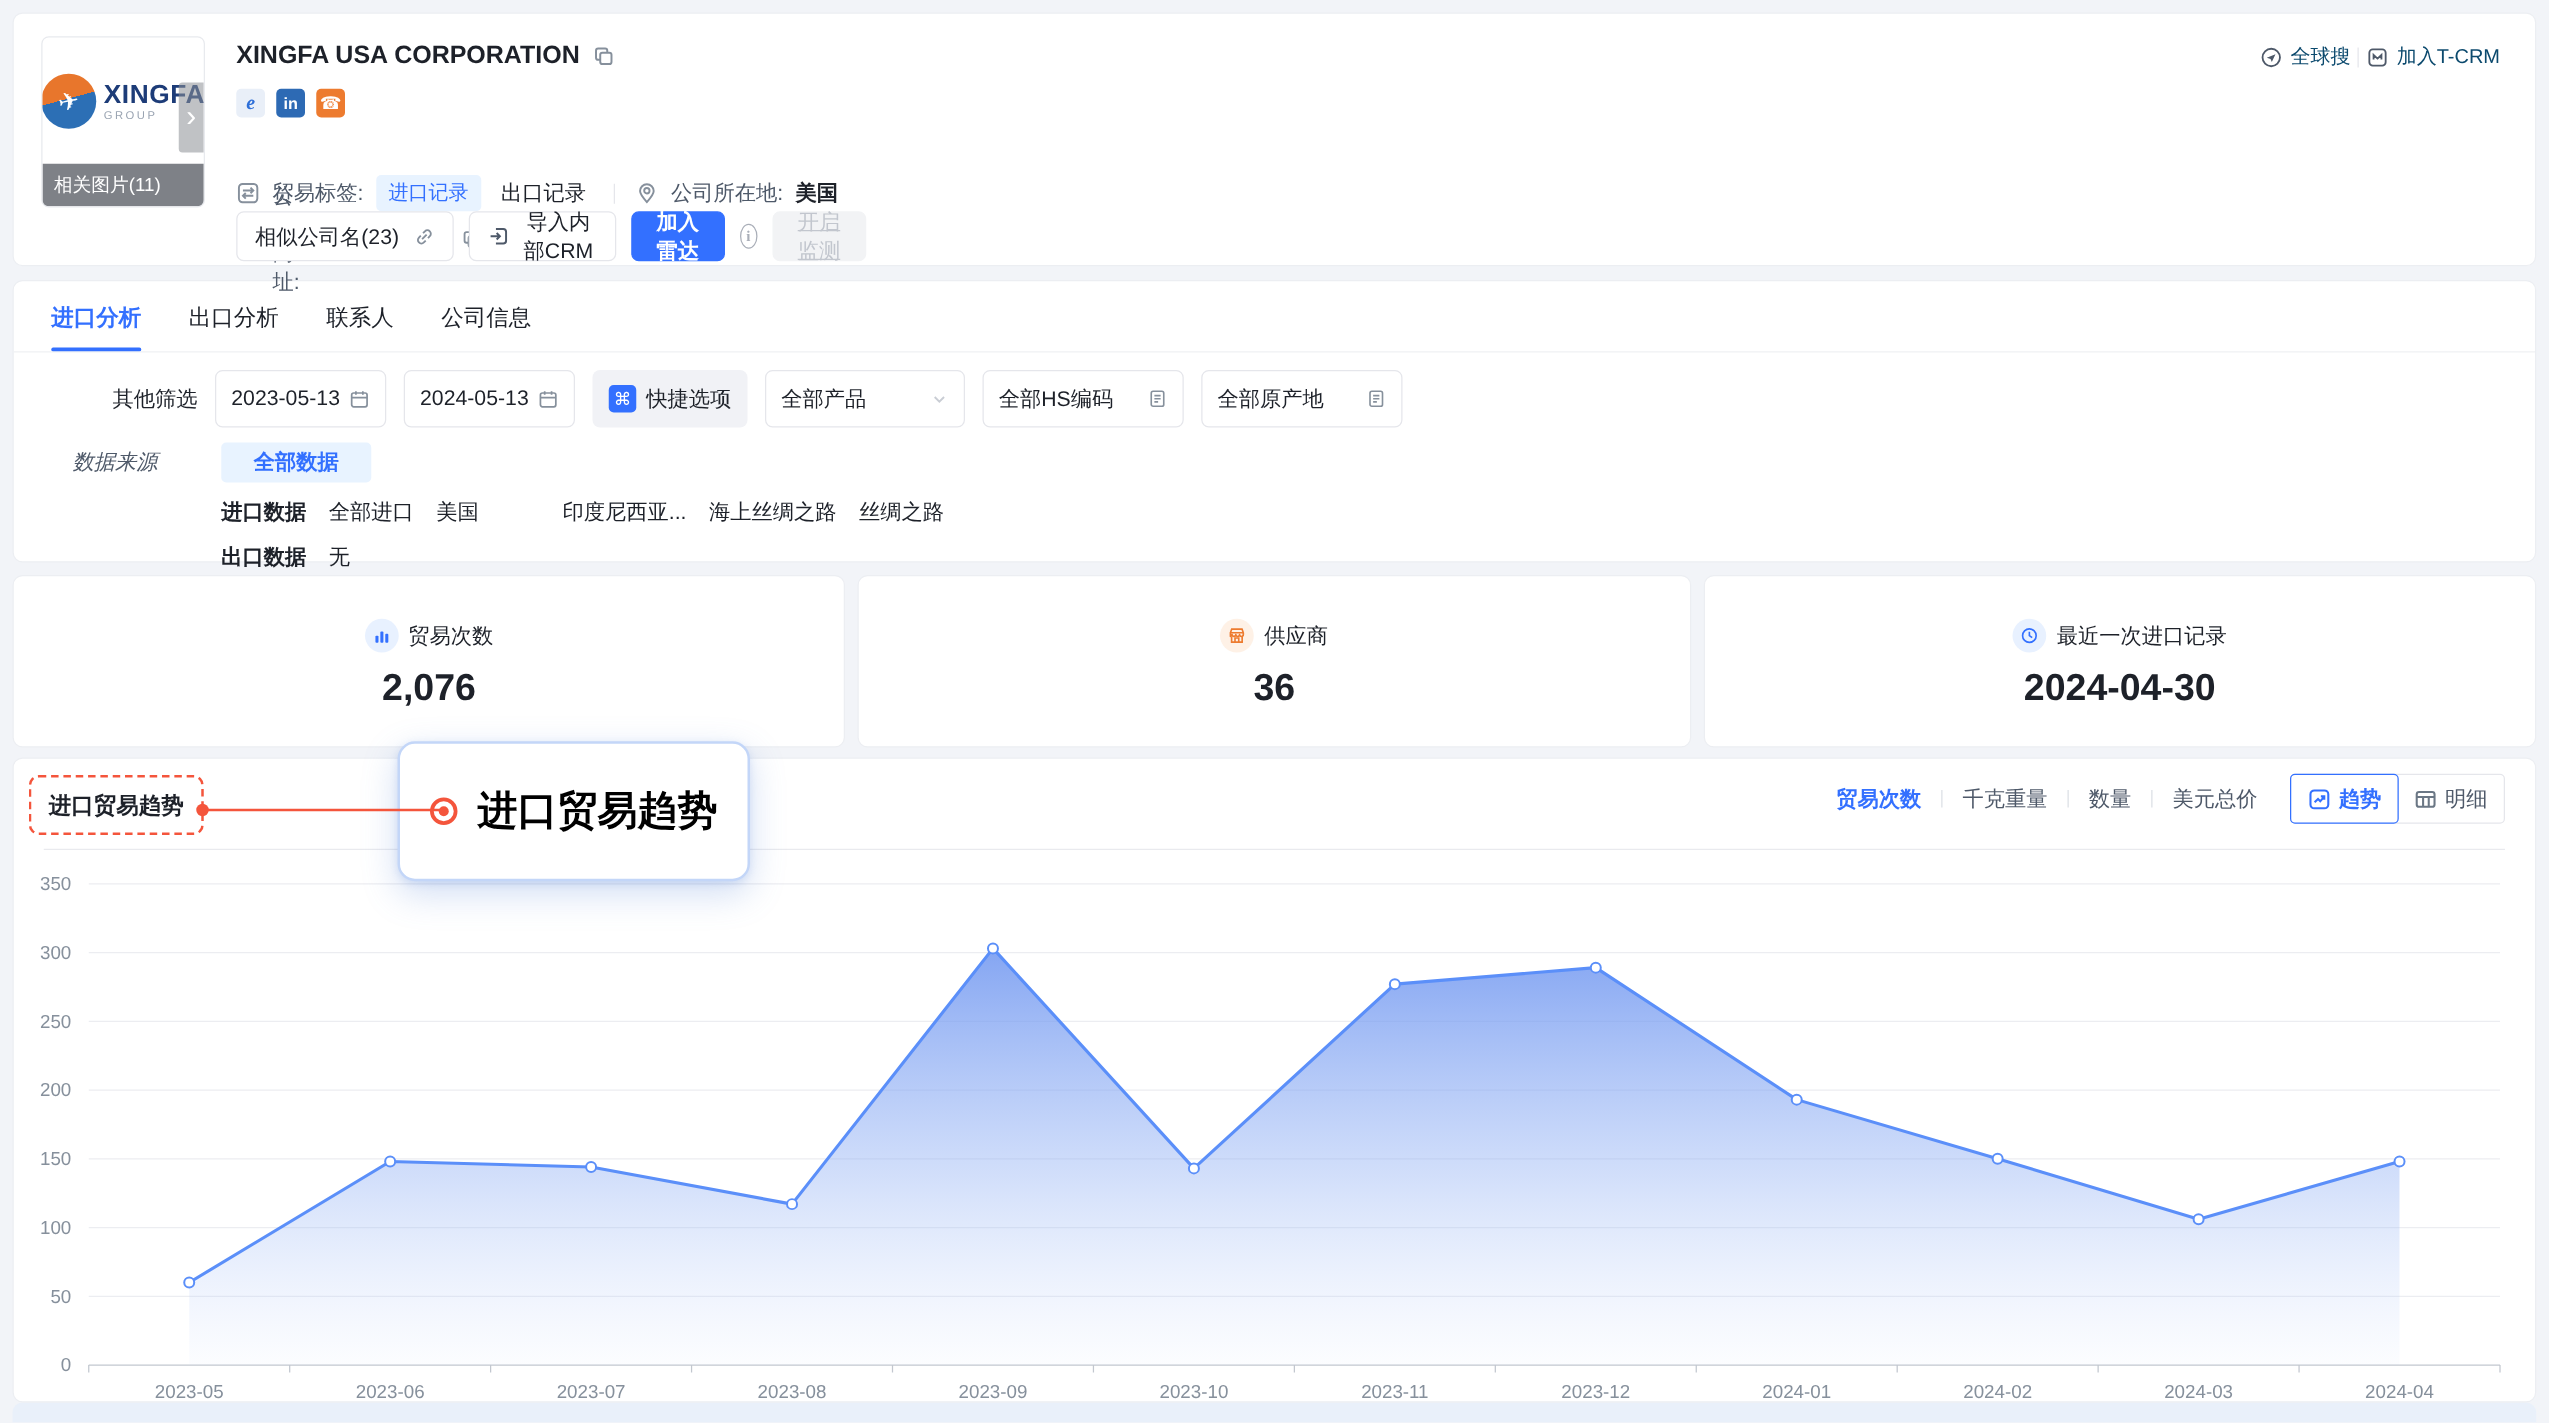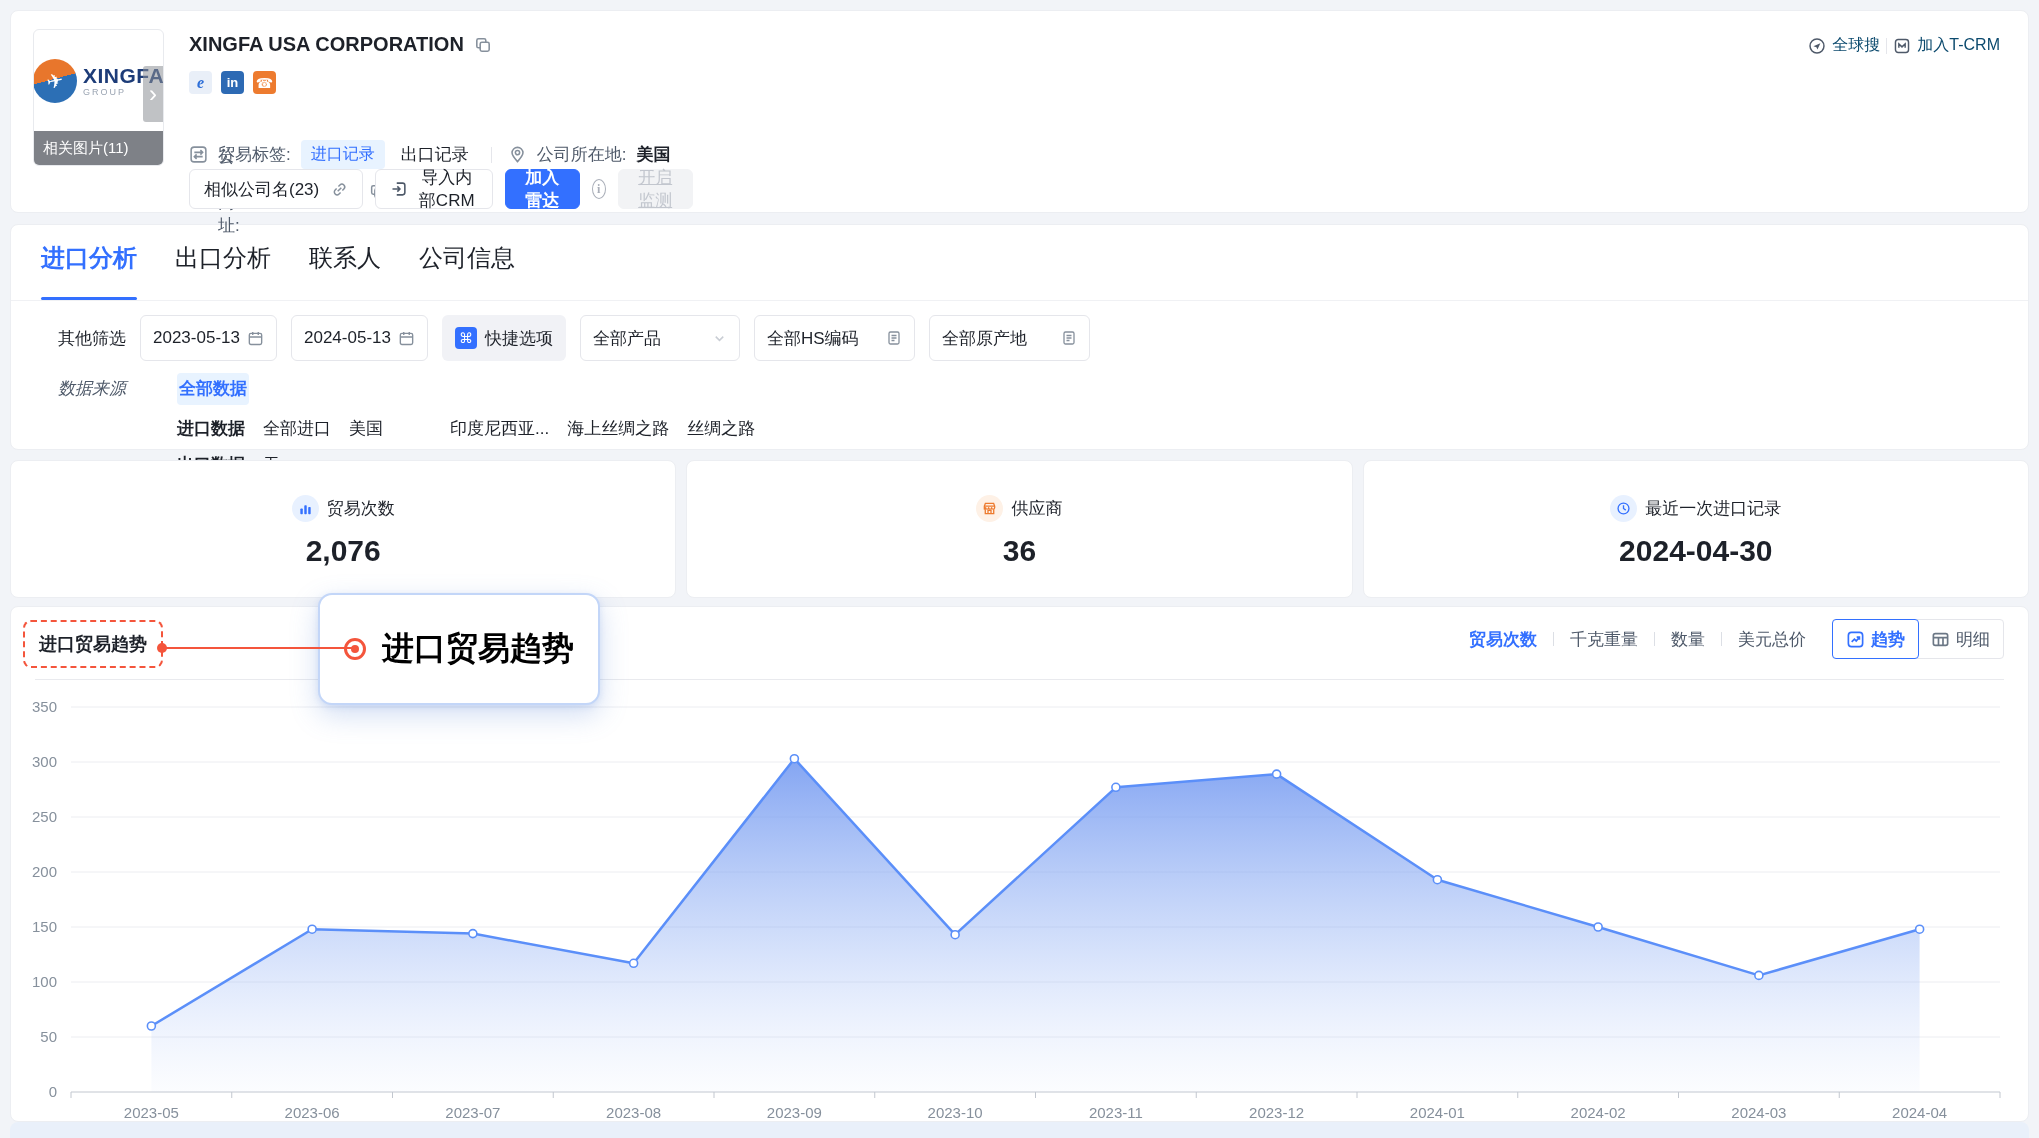--- a/index.html
+++ b/index.html
@@ -56,39 +56,39 @@
   .btn.disabled { background:#F2F3F5; border-color:#F2F3F5; color:#C2C6CE; cursor:default;text-decoration:underline; }
   .info-circle { width:20px; height:20px; border:1.5px solid #A9AEB8; border-radius:50%;
     color:#A9AEB8; font-size:12px; font-weight:bold; display:flex; align-items:center;
     justify-content:center; font-family:"Liberation Serif",serif; cursor:pointer; }
   .header-right { position:absolute; top:24px; right:28px; display:flex; align-items:center; font-size:16px; color:#0c4a6e; }
   .hr-link { display:flex; align-items:center; gap:6px; cursor:pointer; }
 
   
   .tabs-card { margin:11px 10px 0; height:226px; }
   .tabs-row { display:flex; gap:38px; padding:17px 0 0 30px; border-bottom:1px solid #F0F1F4; }
-  .tab { font-size:24px; color:#1D2129; padding-bottom:26px; position:relative; cursor:pointer; }
+  .tab { font-size:18px; color:#1D2129; padding-bottom:15px; position:relative; cursor:pointer; }
   .tab.active { color:#3370FF; font-weight:bold; }
   .tab.active::after { content:""; position:absolute; left:0; right:0; bottom:0; height:3px;
     background:#3370FF; border-radius:2px; }
   .filter-row { display:flex; align-items:center; gap:14px; margin:14px 0 0 47px; }
-  .filter-label { font-size:17px; color:#1D2129; margin-right:0; }
+  .filter-label { font-size:17px; color:#1D2129; margin-right:0;margin-left:32px; }
   .fbox { height:46px; border:1px solid #E5E6EB; border-radius:6px; background:#fff;
     display:inline-flex; align-items:center; justify-content:space-between; padding:0 12px;
     font-size:17px; color:#1D2129; cursor:pointer; }
   .fbox.date { width:137px; }
   .fbox.product { width:160px; color:#1D2129; }
   .fbox.codebox { width:161px; }
   .quick-btn { height:46px; border-radius:6px; background:#F1F2F6; display:inline-flex;
     align-items:center; gap:8px; padding:0 13px; font-size:17px; cursor:pointer; }
   .cmd-ico { width:22px; height:22px; background:#3370FF; color:#fff; border-radius:4px;
     font-size:14px; display:flex; align-items:center; justify-content:center; }
   .source-row { display:flex; align-items:center; margin:12px 0 0 47px; font-size:17px; line-height:24px; }
   .src-label { color:#4E5969; width:119px; flex:0 0 auto;font-style:italic; }
-  .all-tag { background:#E8F3FF; color:#3370FF; font-weight:bold; border-radius:4px; padding:4px 2px; cursor:pointer; }
+  .all-tag { background:#E8F3FF; color:#3370FF; font-weight:bold; border-radius:4px; padding:4px 26px; cursor:pointer; }
   .src-items { display:flex; gap:18px; }
   .src-bold { font-weight:bold; width:86px; flex:0 0 auto; }
   .gap-item { margin-left:49px; }
 
   
   .stats-row { display:flex; gap:10px; margin:10px 10px 0; }
   .stat-card { flex:1; height:138px; display:flex; flex-direction:column; align-items:center; padding-top:34px; }
   .stat-top { display:flex; align-items:center; gap:8px; font-size:17px; color:#1D2129; }
   .stat-ico { width:27px; height:27px; border-radius:50%; display:flex; align-items:center; justify-content:center; }
   .stat-ico.blue { background:#E8F1FF; }

